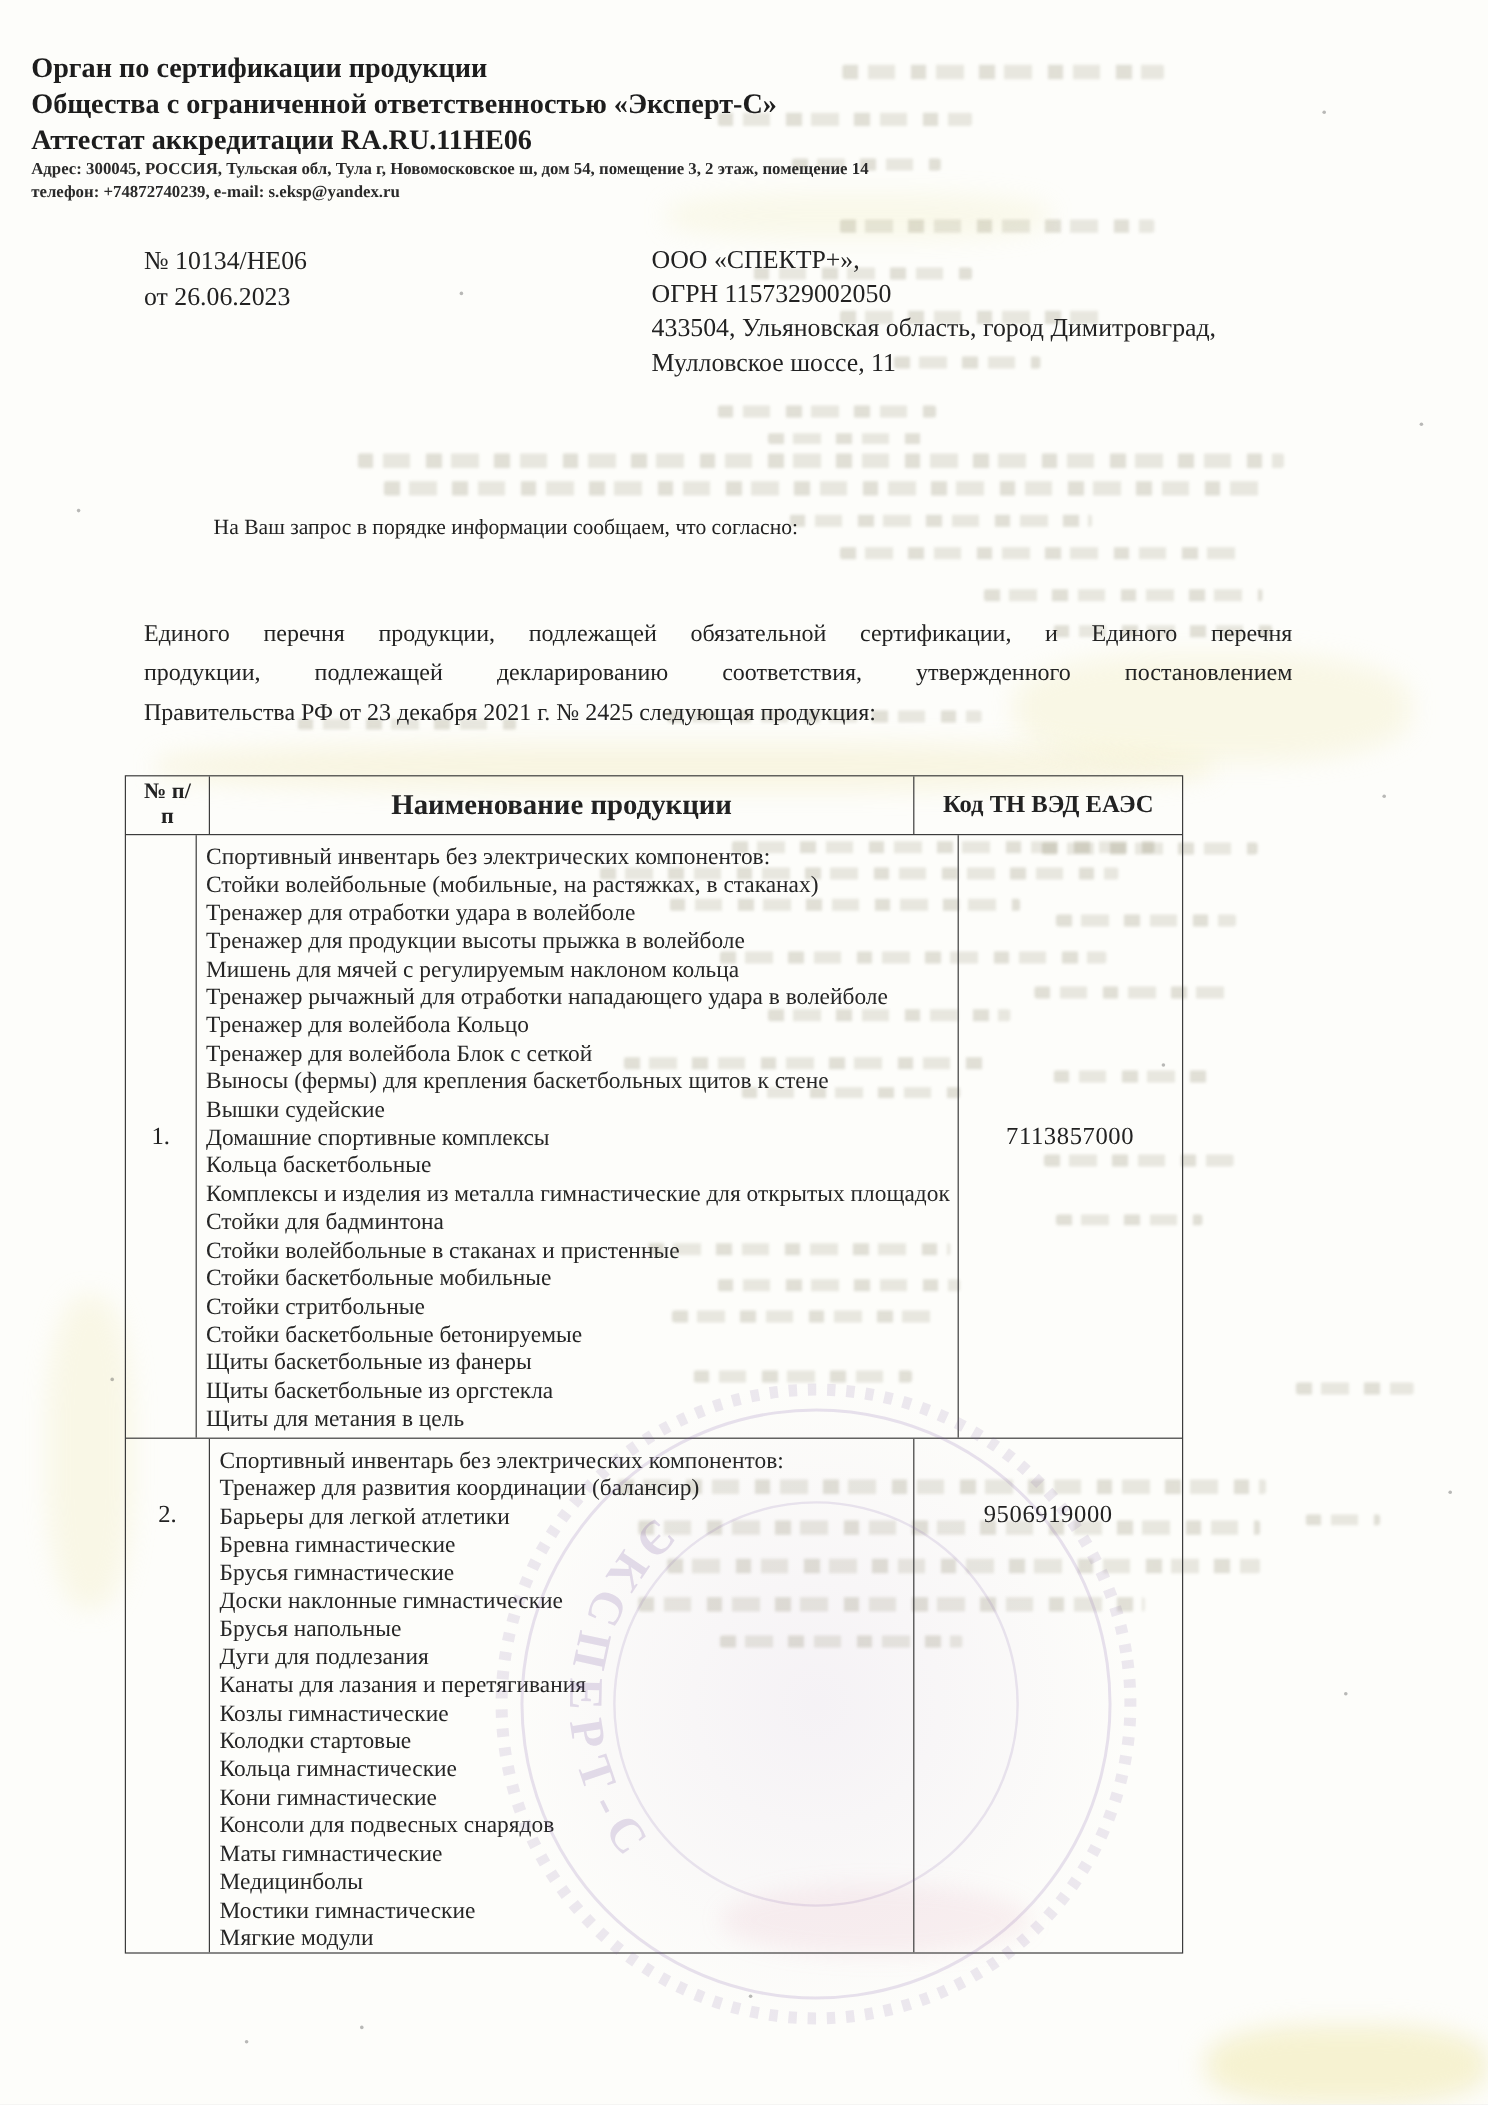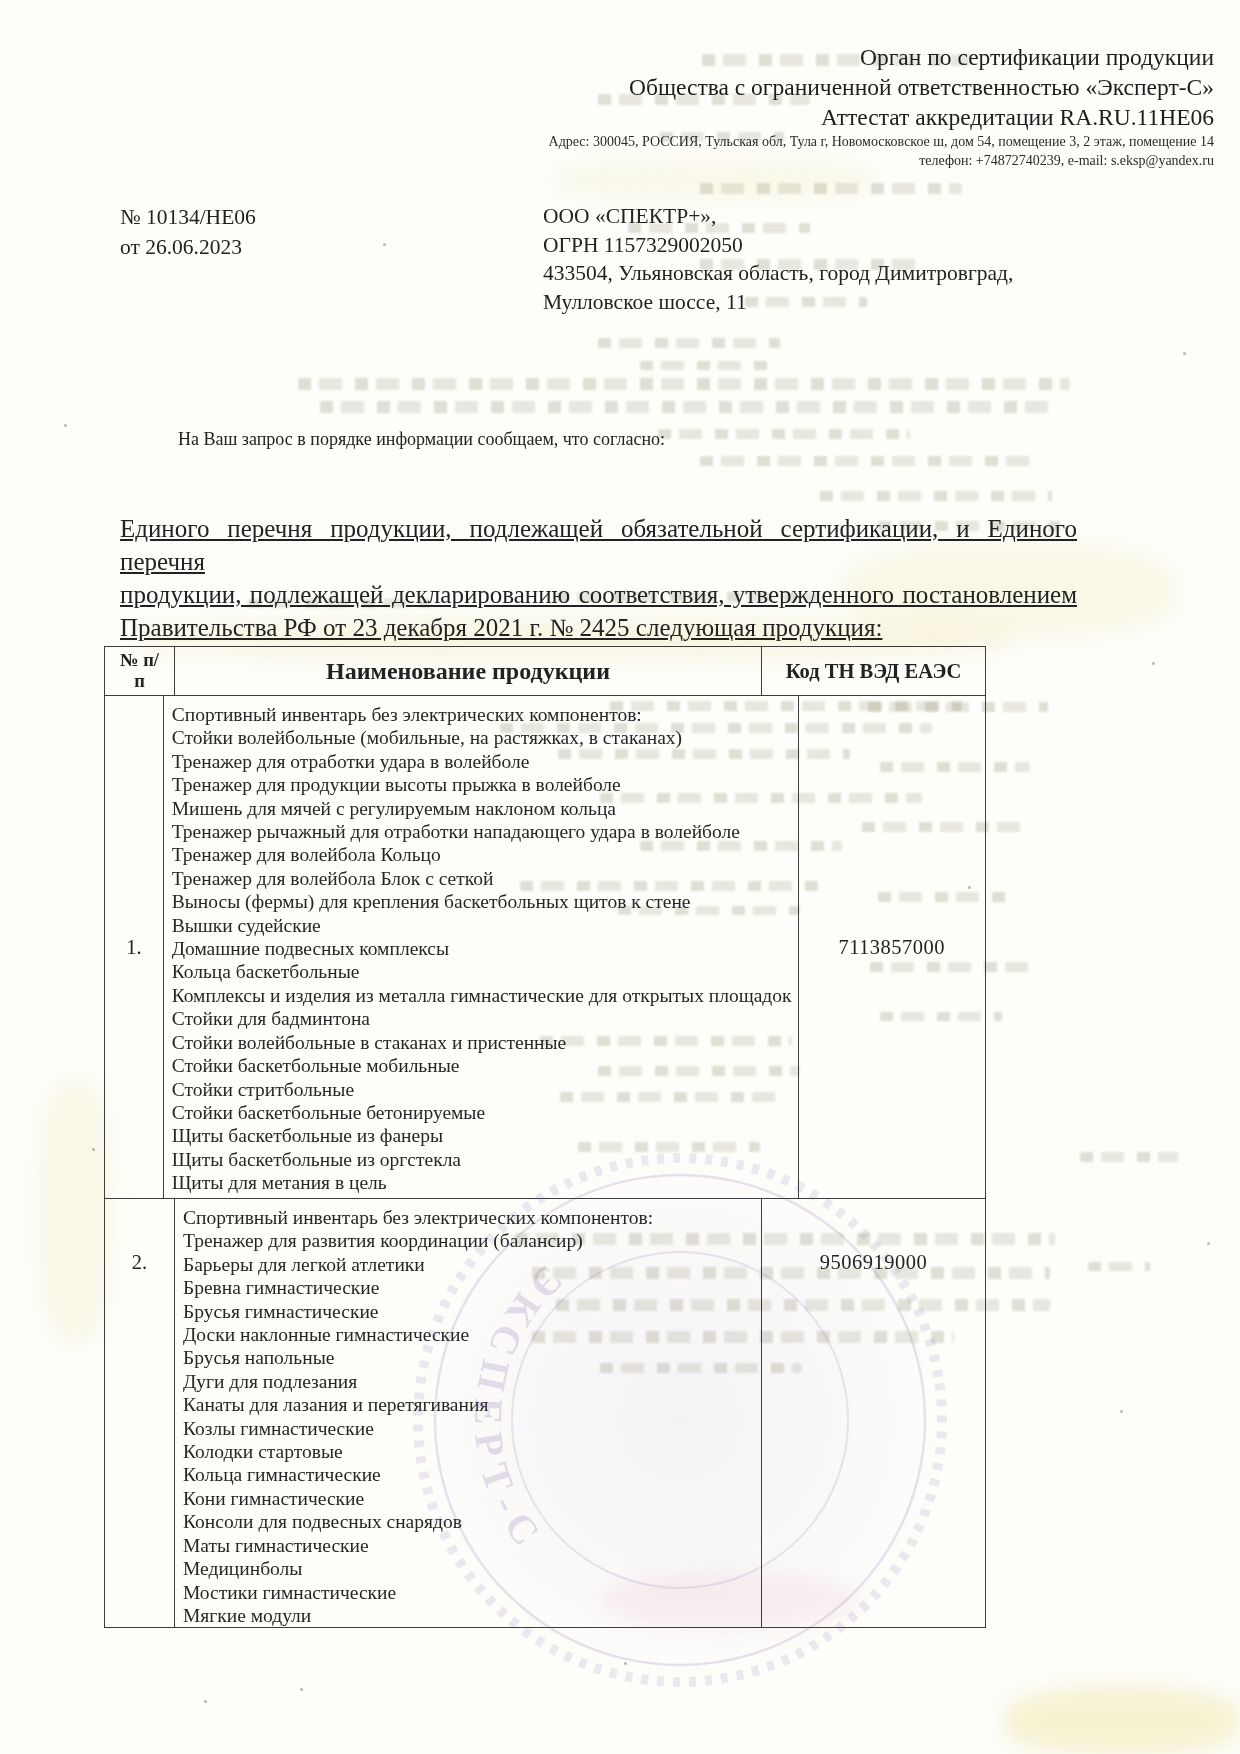--- a/index.html
+++ b/index.html
@@ -22,28 +22,28 @@
   .speck { position:absolute; width:3px; height:3px; border-radius:50%;
     background:rgba(70,70,70,.38); }
   .stamp-wash { position:absolute; left:400px; top:1150px; width:560px; height:540px;
     background:radial-gradient(circle at 50% 50%, rgba(150,110,190,.08), rgba(150,110,190,0) 70%);
   }
   .stamp-svg { position:absolute; left:405px; top:1145px; z-index:3; transform:rotate(-8deg); }
   .pink-smudge { position:absolute; left:600px; top:1570px; width:260px; height:60px;
     background:rgba(225,150,175,.12); filter:blur(9px); border-radius:50%; z-index:1; }
   
   .content { position:absolute; inset:0; z-index:2; }
-  .doc-header { position:absolute; top:42px; left:26px; width:1188px; text-align:right; }
+  .doc-header { position:absolute; top:42px; left:26px; width:1188px; text-align:left;font-weight:bold; }
   .h-line { font-size:23.5px; line-height:30px; color:#1d1d1d; }
   .h-sub  { font-size:14px;   line-height:16.5px; margin-top:2px; color:#2a2a2a; }
   .ref-block { position:absolute; left:120px; top:202px; font-size:21.5px; line-height:30px; }
   .recipient { position:absolute; left:543px; top:202px; font-size:21.5px; line-height:28.5px; }
   .para1 { position:absolute; left:178px; top:429px; font-size:18px; }
   .para2 { position:absolute; left:120px; top:512px; width:957px;
-    font-size:25px; line-height:33px;text-decoration:underline; }
+    font-size:20px; line-height:33px; }
   .jline { text-align:justify; text-align-last:justify; }
   
   .products-table { position:absolute; left:104px; top:646px; width:882px;
     border:1.8px solid #3c3c3c; box-sizing:border-box; background:transparent; }
   .thead { display:flex; height:48px; border-bottom:1.8px solid #3c3c3c; font-weight:bold; }
   .trow  { display:flex; }
   .row-1 { height:502px; border-bottom:1.8px solid #3c3c3c; }
   .row-2 { height:428px; overflow:hidden; }
   .cell-num  { width:70px; box-sizing:border-box; border-right:1.8px solid #3c3c3c;
     display:flex; justify-content:center; text-align:center; }
@@ -186,21 +186,21 @@
               <div class="item-line">Спортивный инвентарь без электрических компонентов:</div>
               <div class="item-line">Стойки волейбольные (мобильные, на растяжках, в стаканах)</div>
               <div class="item-line">Тренажер для отработки удара в волейболе</div>
               <div class="item-line">Тренажер для продукции высоты прыжка в волейболе</div>
               <div class="item-line">Мишень для мячей с регулируемым наклоном кольца</div>
               <div class="item-line">Тренажер рычажный для отработки нападающего удара в волейболе</div>
               <div class="item-line">Тренажер для волейбола Кольцо</div>
               <div class="item-line">Тренажер для волейбола Блок с сеткой</div>
               <div class="item-line">Выносы (фермы) для крепления баскетбольных щитов к стене</div>
               <div class="item-line">Вышки судейские</div>
-              <div class="item-line">Домашние подвесных комплексы</div>
+              <div class="item-line">Домашние спортивные комплексы</div>
               <div class="item-line">Кольца баскетбольные</div>
               <div class="item-line">Комплексы и изделия из металла гимнастические для открытых площадок</div>
               <div class="item-line">Стойки для бадминтона</div>
               <div class="item-line">Стойки волейбольные в стаканах и пристенные</div>
               <div class="item-line">Стойки баскетбольные мобильные</div>
               <div class="item-line">Стойки стритбольные</div>
               <div class="item-line">Стойки баскетбольные бетонируемые</div>
               <div class="item-line">Щиты баскетбольные из фанеры</div>
               <div class="item-line">Щиты баскетбольные из оргстекла</div>
               <div class="item-line">Щиты для метания в цель</div>

